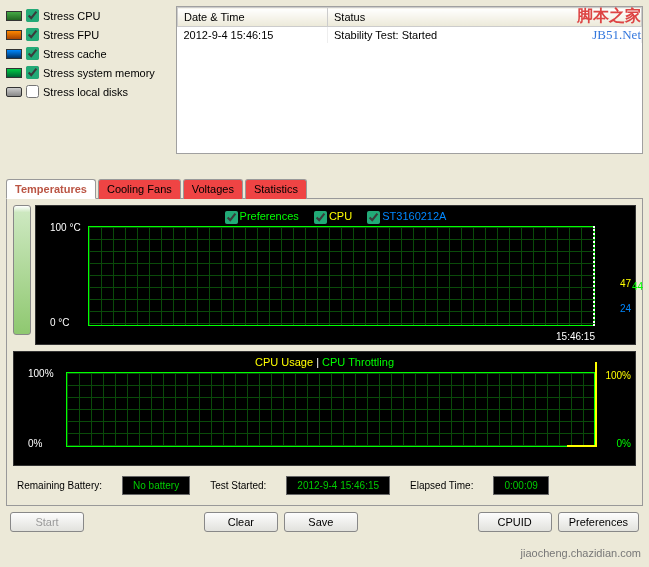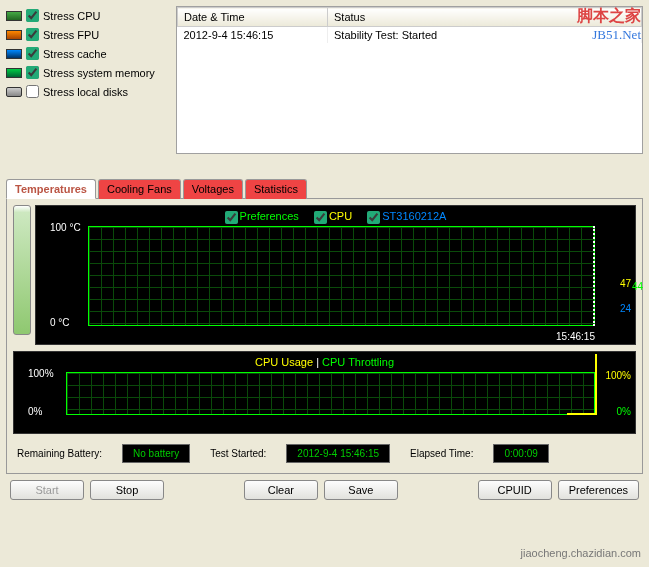--- a/index.html
+++ b/index.html
@@ -21,21 +21,21 @@
 .log-table td { padding: 2px 6px; border-right: 1px solid #eee; }
 .log-table td:first-child { width: 150px; }
 .tabs { margin-top: 24px; display: flex; border-bottom: 1px solid #999; }
 .tab { padding: 3px 8px; border: 1px solid #999; border-bottom: none; background: #ef4444; margin-right: 2px; border-radius: 3px 3px 0 0; cursor: default; position: relative; top: 1px; }
 .tab.active { background: #fff; border-bottom: 1px solid #fff; color: #b54; font-weight: bold; }
 .tab-body { border: 1px solid #999; border-top: none; padding: 6px; background: #ece9d8; }
 .chart-wrap { display: flex; gap: 4px; }
 .battery-ind { width: 18px; height: 130px; background: linear-gradient(#fff,#cde8c0 5%,#8fc870); border: 1px solid #888; border-radius: 3px; }
 .chart { background: #000; border: 1px solid #333; padding: 4px 8px 2px 8px; }
 .chart1 { height: 140px; flex: 1; position: relative; }
-.chart2 { height: 83px; margin-top: 6px; position: relative; }
+.chart2 { height: 115px; margin-top: 6px; position: relative; }
 .legend { text-align: center; color: #fff; font-size: 11px; padding-bottom: 2px; }
 .legend .lg-item { margin: 0 6px; }
 .legend input { vertical-align: middle; margin-right: 2px; }
 .lg-mb { color: #0f0; }
 .lg-cpu { color: #ff0; }
 .lg-disk { color: #08f; }
 .lg-usage { color: #ff0; }
 .lg-throt { color: #0f0; }
 .grid-area { position: absolute; left: 52px; right: 40px; top: 20px; bottom: 18px; }
 .grid { width: 100%; height: 100%; background-image: repeating-linear-gradient(to right,#0a4a0a 0,#0a4a0a 1px,transparent 1px,transparent 12px), repeating-linear-gradient(to bottom,#0a4a0a 0,#0a4a0a 1px,transparent 1px,transparent 12px); border: 1px solid #0f0; }
@@ -165,21 +165,20 @@
       <span class="val">No battery</span>
       <span>Test Started:</span>
       <span class="val">2012-9-4 15:46:15</span>
       <span>Elapsed Time:</span>
       <span class="val">0:00:09</span>
     </div>
   </div>
 
   <div class="btn-row">
     <div class="btn disabled">Start</div>
-    <div class="btn">Stop</div>
     <div class="spacer"></div>
     <div class="btn">Clear</div>
     <div class="btn">Save</div>
     <div class="spacer"></div>
     <div class="btn">CPUID</div>
     <div class="btn">Preferences</div>
   </div>
 
 </div>
 

